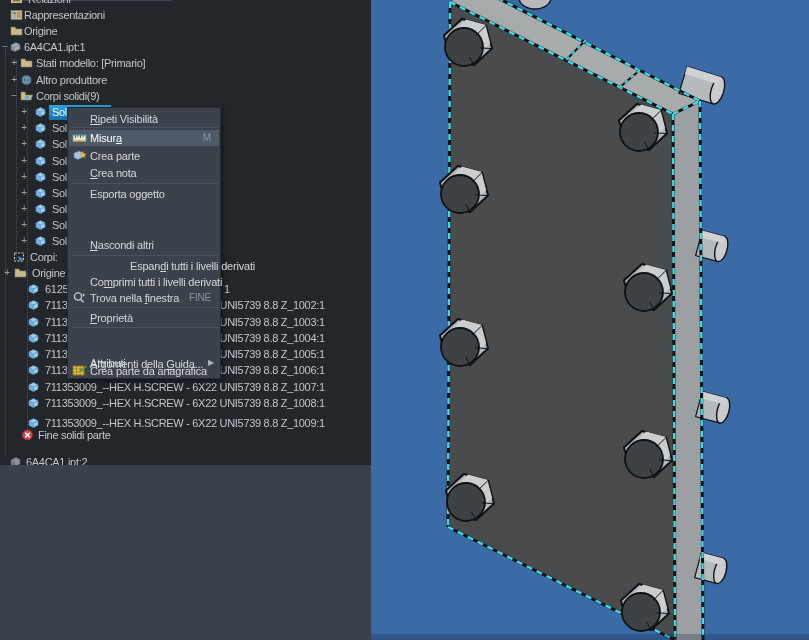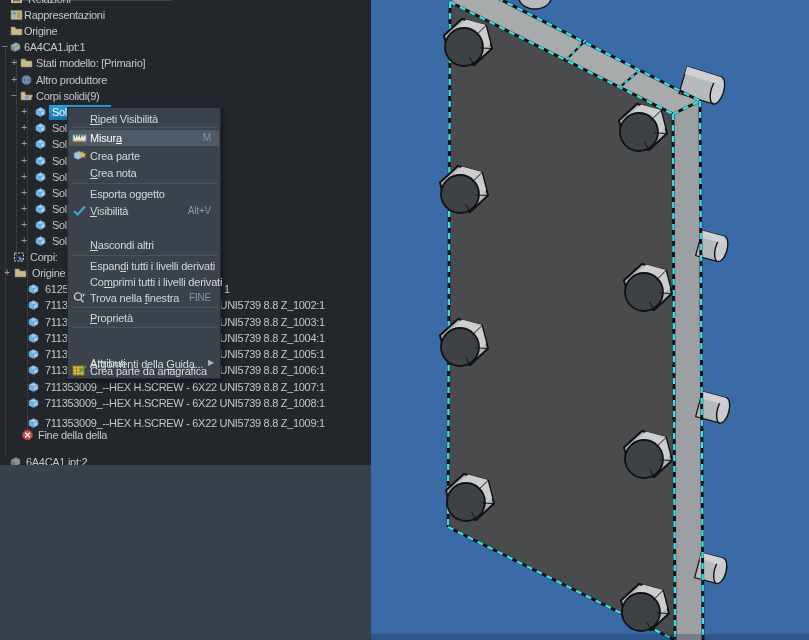--- a/index.html
+++ b/index.html
@@ -291,21 +291,21 @@
               <path d="M6.5 6 L6.5 10.5" stroke="#4d7fa8" stroke-width="0.7"></path>
               <path d="M2 3.8 L6.5 6 L6.5 10.5 L2 8.2 Z" fill="#6fb0dd"></path>
             </svg></span>
           <span class="lbl" style="left:45px">711353009_--HEX H.SCREW -  6X22 UNI5739 8.8 Z_1009:1</span>
         </div>
         <div class="tree-row" style="top: 428px;">
           <span class="ticon" style="left:21px"><svg width="13" height="12" viewBox="0 0 13 12">
               <circle cx="6.5" cy="6" r="5" fill="#d44a4a" stroke="#a83030" stroke-width="0.6"></circle>
               <path d="M4.3 3.8 L8.7 8.2 M8.7 3.8 L4.3 8.2" stroke="#ffffff" stroke-width="1.4"></path>
             </svg></span>
-          <span class="lbl" style="left:38px">Fine della della</span>
+          <span class="lbl" style="left:38px">Fine solidi parte</span>
         </div>
         <div class="tree-row" style="top: 447px; margin-top: 8px;">
           <span class="ticon" style="left:9px"><svg width="13" height="12" viewBox="0 0 13 12">
               <path d="M2 4 L7 1.5 L11 3.5 L11 8 L6 10.5 L2 8.5 Z" fill="#8b949b" stroke="#5b646b" stroke-width="0.7"></path>
               <path d="M2 4 L6 6 L6 10.5 L2 8.5 Z" fill="#6f787f"></path>
             </svg></span>
           <span class="lbl" style="left:26px">6A4CA1.ipt:2</span>
         </div>
       </div>
     <div id="browser-filler"></div>
@@ -332,32 +332,25 @@
           </svg></span>
         <span class="mtext">Crea parte</span>
       </div>
       <div class="mi" style="top: 57px;">
         <span class="mtext"><u>C</u>rea nota</span>
       </div>
       <div class="msep" style="top: 75px;"></div>
       <div class="mi" style="top: 78px;">
         <span class="mtext">Esporta oggetto</span>
       </div>
-      <div class="mi" style="top: 95px;">
-        <span class="micon"><svg width="15" height="13" viewBox="0 0 15 13">
-            <path d="M2 7 L5.5 10.5 L13 2.5" fill="none" stroke="#39a7d9" stroke-width="2.2"></path>
-          </svg></span>
-        <span class="mtext"><u>V</u>isibilità</span>
-        <span class="mshort">Alt+V</span>
-      </div>
       <div class="mi" style="top: 129px; padding-left: 24px;">
         <span class="mtext"><u>N</u>ascondi altri</span>
       </div>
       <div class="msep" style="top: 147px;"></div>
-      <div class="mi" style="top: 150px;">
+      <div class="mi" style="top: 150px; margin-left: 40px;">
         <span class="mtext">Espan<u>d</u>i tutti i livelli derivati</span>
       </div>
       <div class="mi" style="top: 166px;">
         <span class="mtext">Co<u>m</u>primi tutti i livelli derivati</span>
       </div>
       <div class="mi" style="top: 182px;">
         <span class="micon"><svg width="15" height="13" viewBox="0 0 15 13">
             <circle cx="6" cy="5.5" r="3.6" fill="none" stroke="#c8cdd2" stroke-width="1.3"></circle>
             <path d="M8.6 8.2 L11.5 11.2" stroke="#c8cdd2" stroke-width="1.5"></path>
             <path d="M10 2 L14 4 L12 4.8 L11.3 6.8 Z" fill="#e8e8e8" stroke="#333" stroke-width="0.5"></path>

